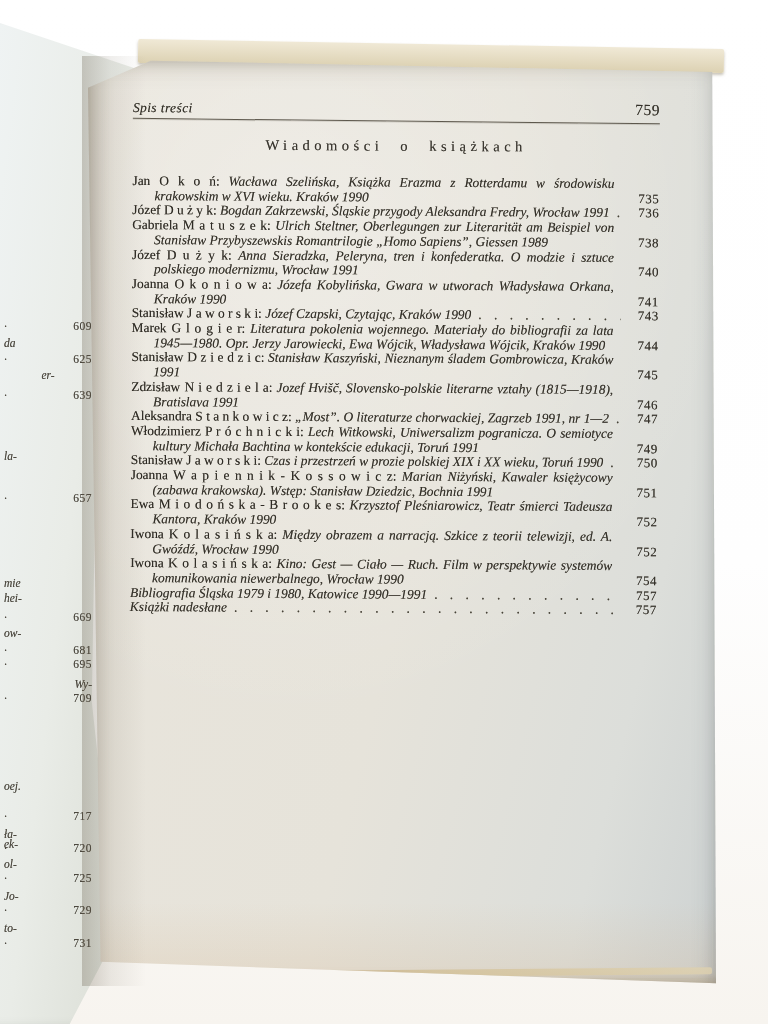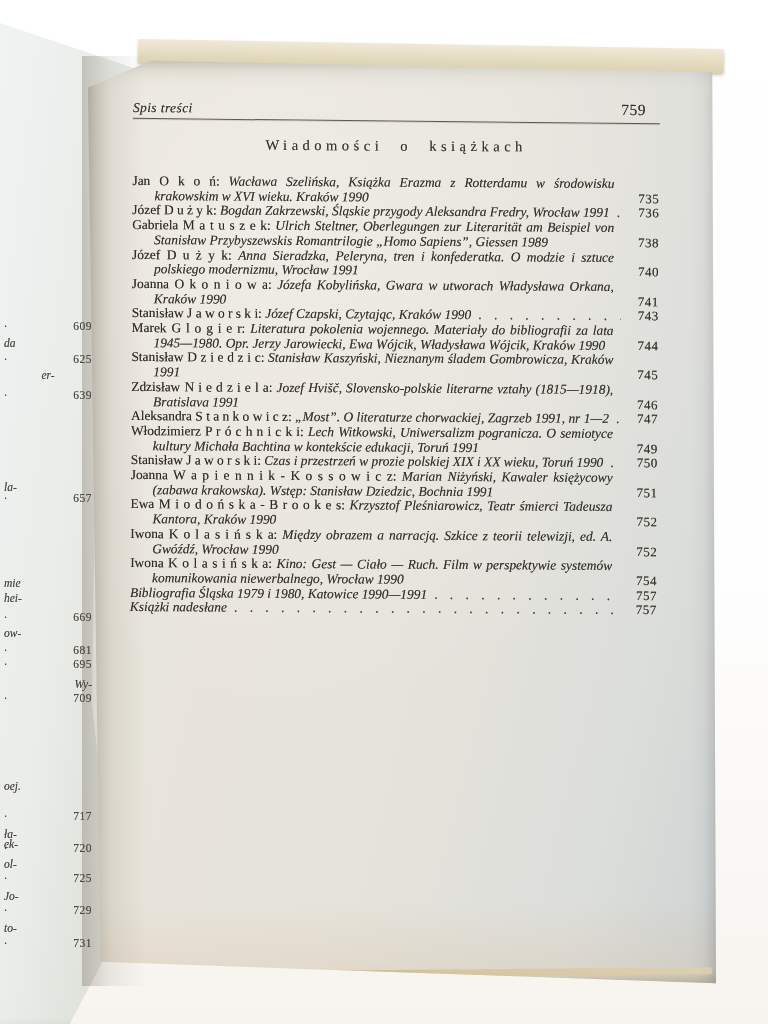--- a/index.html
+++ b/index.html
@@ -61,21 +61,21 @@
   }
   
   .page-content{
     position:absolute;left:45px;top:40px;width:527px;
     transform:rotate(0.35deg);transform-origin:top left;
     color:#34312a;
     text-shadow:0 0 .45px rgba(45,40,28,.55);
   }
   .running-head{display:flex;justify-content:space-between;align-items:baseline;}
   .head-title{font-style:italic;font-size:13.5px;letter-spacing:.4px;}
-  .head-page{font-size:15.5px;letter-spacing:.5px;margin-right:14px;}
+  .head-page{font-size:15.5px;letter-spacing:.5px;}
   .rule{
     height:0;border-top:1.5px solid rgba(68,62,50,.85);
     box-shadow:0 1px 0 rgba(68,62,50,.15);
     margin-top:3px;transform:rotate(0.25deg);
   }
   .section-heading{
     margin-top:16px;text-align:center;
     font-size:14.5px;letter-spacing:4.5px;word-spacing:9px;
     color:#393630;
   }
@@ -124,21 +124,21 @@
   <div class="lp-row" style="top: 351px; justify-content: center;">
     <span class="lp-frag">er-</span>
     <span class="lp-num"></span>
   </div>
 
   <div class="lp-row" style="top: 371px;">
     <span class="lp-frag">·</span>
     <span class="lp-num">639</span>
   </div>
 
-  <div class="lp-row" style="top: 463px;">
+  <div class="lp-row" style="top: 432px;">
     <span class="lp-frag">la-</span>
     <span class="lp-num"></span>
   </div>
 
   <div class="lp-row" style="top: 474px;">
     <span class="lp-frag">·</span>
     <span class="lp-num">657</span>
   </div>
 
   <div class="lp-row" style="top: 559px;">

